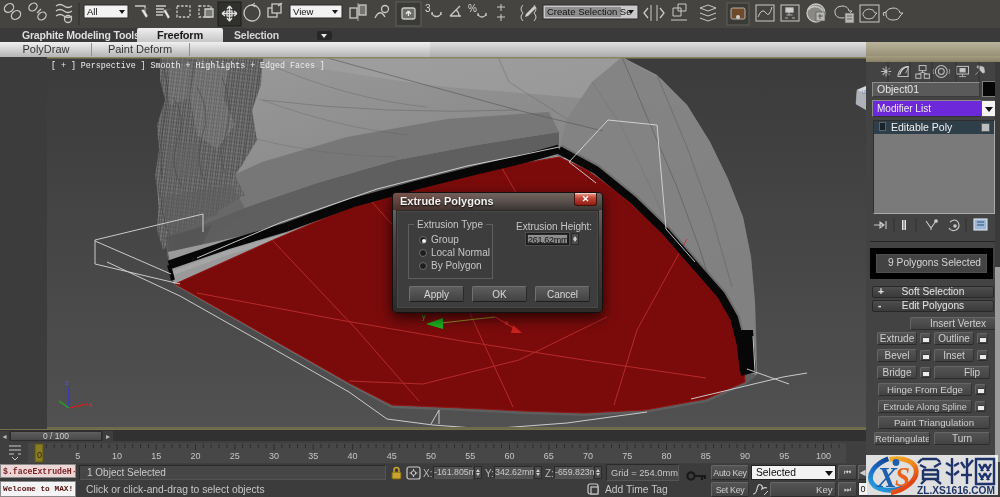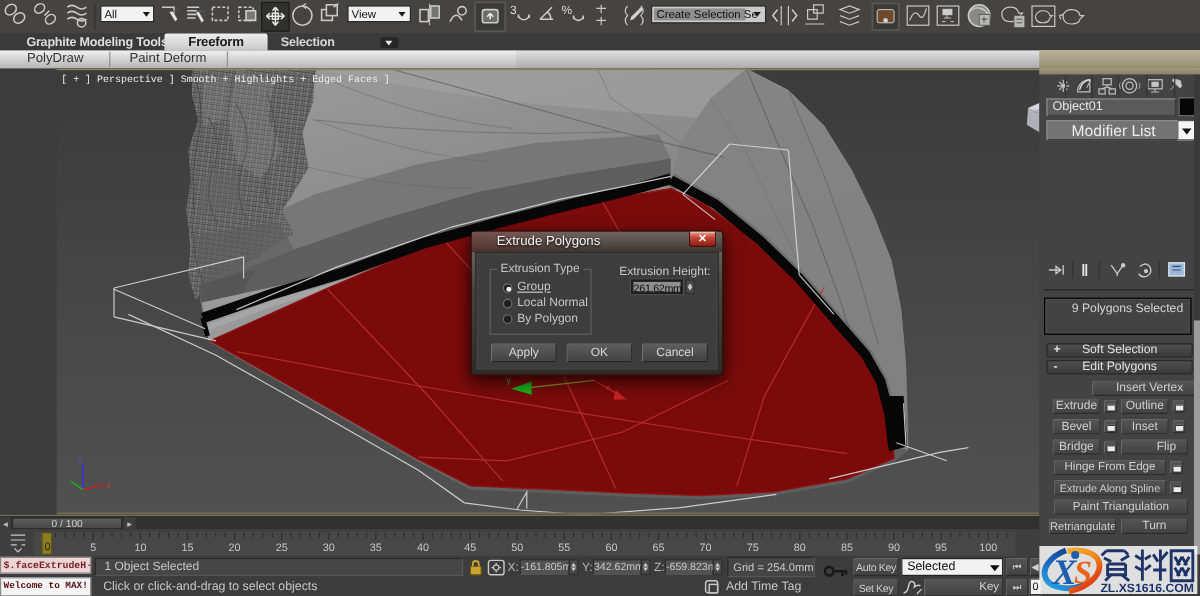--- a/index.html
+++ b/index.html
@@ -29,21 +29,21 @@
 #statusarea{left:0;top:464px;width:1000px;height:33px;background:#3c3c3c;}
 .sunk{position:absolute;background:#464646;border:1px solid #2a2a2a;border-bottom-color:#555;border-right-color:#555;color:#c9c9c9;font-size:10px;}
 .btn2{position:absolute;background:linear-gradient(#545454,#434343);border:1px solid #666;border-bottom-color:#2b2b2b;border-right-color:#333;border-radius:2px;color:#cfcfcf;font-size:10px;text-align:center;white-space:nowrap;overflow:hidden;}
 .lbl{position:absolute;color:#b9b9b9;font-size:10px;}
 .spin{position:absolute;width:8px;background:#4a4a4a;border:1px solid #2c2c2c;}
 .spin:before,.spin:after{content:"";position:absolute;left:1px;border-left:2.5px solid transparent;border-right:2.5px solid transparent;}
 .spin:before{top:2px;border-bottom:3px solid #ccc;}
 .spin:after{bottom:2px;border-top:3px solid #ccc;}
 
 #dlg{left:392px;top:192px;width:211px;height:121px;border-radius:4px;background:linear-gradient(#77706c,#4a423e 40%,#302a27);border:1px solid #111;box-shadow:0 5px 14px rgba(0,0,0,.7);}
-#dlgtitle{position:absolute;left:0;top:0;width:100%;height:17px;color:#f2f2f2;font-size:11px;line-height:16px;padding-left:21px;text-shadow:0 1px 2px #000;background:linear-gradient(90deg,rgba(110,38,30,.38),rgba(70,62,56,.15) 45%),linear-gradient(rgba(130,100,92,.35),rgba(40,30,26,.3) 55%,rgba(0,0,0,.45));border-radius:4px 4px 0 0;}
+#dlgtitle{position:absolute;left:0;top:0;width:100%;height:17px;color:#f2f2f2;font-size:11px;line-height:16px;padding-left:7px;text-shadow:0 1px 2px #000;background:linear-gradient(90deg,rgba(110,38,30,.38),rgba(70,62,56,.15) 45%),linear-gradient(rgba(130,100,92,.35),rgba(40,30,26,.3) 55%,rgba(0,0,0,.45));border-radius:4px 4px 0 0;font-weight:bold;}
 #dlgclose{position:absolute;right:5px;top:0;width:23px;height:13px;background:linear-gradient(#f0a490,#c4473a 40%,#8c1d10);border:1px solid #40100a;border-top:none;border-radius:0 0 3px 3px;color:#fff;font-size:9px;font-weight:bold;text-align:center;line-height:12px;box-shadow:inset 0 1px 0 rgba(255,255,255,.45);}
 #dlgbody{position:absolute;left:3px;top:17px;width:203px;height:99px;background:#3d3d3d;border:1px solid #2b2b2b;box-shadow:inset 0 0 0 1px #484848;}
 #grpbox{position:absolute;left:11px;top:13px;width:85px;height:55px;border:1px solid #5f5f5f;}
 #grplab{position:absolute;left:5px;top:-6px;background:#3d3d3d;padding:0 3px;color:#c6c6c6;font-size:10px;}
 .radio{position:absolute;width:8px;height:8px;border-radius:50%;background:#1e1e1e;border:1px solid #6e6e6e;}
 .radio.on:after{content:"";position:absolute;left:2px;top:2px;width:4px;height:4px;border-radius:50%;background:#f4f4f4;}
 .rlab{position:absolute;color:#c6c6c6;font-size:10px;}
 #dlg .dbtn{position:absolute;top:75px;width:55px;height:16px;background:linear-gradient(#5d5d5d,#424242);border:1px solid #707070;border-bottom-color:#1f1f1f;border-right-color:#2a2a2a;border-radius:2px;color:#d8d8d8;font-size:10px;text-align:center;line-height:15px;}
 .sq{width:11px;height:11px;}
 .sq:after{content:"";position:absolute;left:2px;top:3px;width:6px;height:4px;background:#ececec;border-top:1.5px solid #3a3a3a;}
@@ -322,40 +322,47 @@
           <path d="M69 7 q-2 2 0 6 M87 7 q2 2 0 6" stroke-width="0.8"></path>
         <rect x="96" y="4" width="14" height="9"></rect>
           <rect x="100" y="6.5" width="6" height="4" fill="#c9c9c9"></rect>
           <path d="M99 16 h8 M103 13 v3" stroke-width="1"></path>
         <path d="M118 14 l7-7 M123 4 l4 4 M121 3 l7 2 1 6 -2 1 -7-7 z" fill="#c9c9c9" stroke-width="0.8"></path>
       </g>
       <path d="M22 1 V26 M44 1 V26 M66 1 V26 M90 1 V26 M113 1 V26" stroke="#333" stroke-width="1"></path>
     </svg>
     <div class="abs" style="left:6px;top:26px;width:108px;height:15px;background:#5a5a5a;border:1px solid #8e8e8e;border-right-color:#3a3a3a;border-bottom-color:#3a3a3a;color:#e6e6e6;font-size:10.5px;line-height:13px;padding-left:4px;">Object01</div>
     <div class="abs" style="left:116px;top:25px;width:14px;height:16px;background:#060606;border:1px solid #7e7e7e;"></div>
-    <div class="abs" style="left:6px;top:44px;width:115px;height:17px;background:#737373;border:1px solid #8a8a8a;border-right-color:#333;border-bottom-color:#333;color:#ececec;font-size:13px;line-height:15px;padding-left:20px;">Modifier List</div>
+    <div class="abs" style="left:6px;top:44px;width:115px;height:17px;background:#6d28d9;border:1px solid #8a8a8a;border-right-color:#333;border-bottom-color:#333;color:#ececec;font-size:10px;line-height:15px;padding-left:4px;">Modifier List</div>
     <div class="abs" style="left:115px;top:44px;width:15px;height:17px;background:#f4f4f4;border:1px solid #555;">
       <div style="position:absolute;left:3px;top:6px;border-left:4px solid transparent;border-right:4px solid transparent;border-top:5px solid #111;"></div>
+    </div>
+    <div class="abs" style="left:7px;top:64px;width:122px;height:94px;background:#7a7a7a;border:1px solid #2e2e2e;border-right-color:#aaa;border-bottom-color:#aaa;">
+      <div style="position:absolute;left:0px;top:0px;width:120px;height:13px;background:#2f3f4a;color:#f0f0f0;font-size:10.5px;line-height:12px;">
+        <span style="position:absolute;left:5px;top:1px;width:7px;height:9px;background:#18232b;border:1px solid #55646e;"></span>
+        <span style="position:absolute;left:17px;">Editable Poly</span>
+        <span style="position:absolute;right:4px;top:1.5px;width:9px;height:9px;background:#bdbdbd;border:1px solid #5c5c5c;"></span>
+      </div>
     </div>
     <svg class="abs" style="left:0;top:160px;" width="134" height="18" viewBox="0 0 134 18">
       <g stroke="#c9c9c9" fill="none" stroke-width="1.1">
         <path d="M8 9 h10 M18 9 l-4-3 v6 z M20 5 v8"></path>
         <path d="M38 4 v10" stroke-width="4" stroke="#e4e4e4"></path>
           <path d="M38 4 v10" stroke-width="1" stroke="#555"></path>
         <path d="M60 5 l5 7 5-7 M65 12 v2"></path>
           <circle cx="70" cy="5" r="1.3" fill="#c9c9c9"></circle>
         <path d="M84 6 q5-4 8 0 q3 5-2 8 q-5 2-7-2"></path>
           <circle cx="89" cy="10" r="1.2" fill="#c9c9c9"></circle>
         <rect x="108" y="3" width="13" height="11" fill="#9db6d6" stroke="#dce6f2"></rect>
           <path d="M111 6 h7 M111 9 h7" stroke="#30507e" stroke-width="1"></path>
       </g>
       <path d="M28 2 V16 M50 2 V16 M100 2 V16" stroke="#333" stroke-width="1"></path>
     </svg>
     <div class="abs" style="left:4px;top:185px;width:126px;height:1px;background:#242424;"></div>
-    <div class="abs" style="left:4px;top:192px;width:123px;height:31px;border:1px solid #000000;box-shadow:0 0 0 1px #4e4e4e inset;color:#d5d5d5;font-size:10.2px;">
+    <div class="abs" style="left:4px;top:192px;width:123px;height:31px;border:6px solid #000000;box-shadow:0 0 0 1px #4e4e4e inset;color:#d5d5d5;font-size:10.2px;">
       <span style="position:absolute;right:6px;top:3px;">9 Polygons Selected</span>
     </div>
     <div class="abs rollhdr" style="left:6px;top:230px;width:122px;height:12px;background:linear-gradient(#4e4e4e,#3a3a3a);border:1px solid #282828;border-radius:2px;color:#e4e4e4;font-size:10.2px;">
       <span style="position:absolute;left:5px;top:-1px;font-weight:bold;">+</span>
         <span style="position:absolute;left:0;width:100%;text-align:center;top:-1px;">Soft Selection</span>
     </div>
     <div class="abs rollhdr" style="left:6px;top:244px;width:122px;height:12px;background:linear-gradient(#4e4e4e,#3a3a3a);border:1px solid #282828;border-radius:2px;color:#e4e4e4;font-size:10.2px;">
       <span style="position:absolute;left:5px;top:-1px;font-weight:bold;">-</span>
         <span style="position:absolute;left:0;width:100%;text-align:center;top:-1px;">Edit Polygons</span>
     </div>
@@ -474,21 +481,21 @@
     <div class="btn2" style="left:838px;top:18px;width:19px;height:15px;line-height:14px;font-size:8px;">⏭</div>
     <div class="abs" style="left:858px;top:18px;width:10px;height:14px;background:#f0f0f0;border:1px solid #333;color:#111;font-size:9px;line-height:13px;text-align:center;">0</div>
   </div>
   <div id="dlg" class="abs">
     <div id="dlgtitle">Extrude Polygons</div>
     <div id="dlgclose">✕</div>
     <div id="dlgbody">
       <div id="grpbox">
         <div id="grplab">Extrusion Type</div>
         <div class="radio on" style="left:10px;top:11px;"></div>
-          <div class="rlab" style="left:22px;top:9px;text-decoration:underline;">Group</div>
+          <div class="rlab" style="left:22px;top:9px;">Group</div>
         <div class="radio" style="left:10px;top:24px;"></div>
           <div class="rlab" style="left:22px;top:22px;">Local Normal</div>
         <div class="radio" style="left:10px;top:37px;"></div>
           <div class="rlab" style="left:22px;top:35px;">By Polygon</div>
       </div>
       <div class="rlab" style="left:119px;top:10px;">Extrusion Height:</div>
       <div style="position:absolute;left:129px;top:22px;width:43px;height:12px;background:#2a2a2a;border:1px solid #1a1a1a;box-shadow:0 0 0 1px #4f4f4f;">
         <div style="position:absolute;left:1px;top:1px;right:1px;bottom:1px;background:#8e8e8e;color:#111;font-size:9px;line-height:10px;text-align:center;letter-spacing:-0.3px;">261.62mm</div>
       </div>
       <div class="spin" style="left:174px;top:22px;height:12px;"></div>

